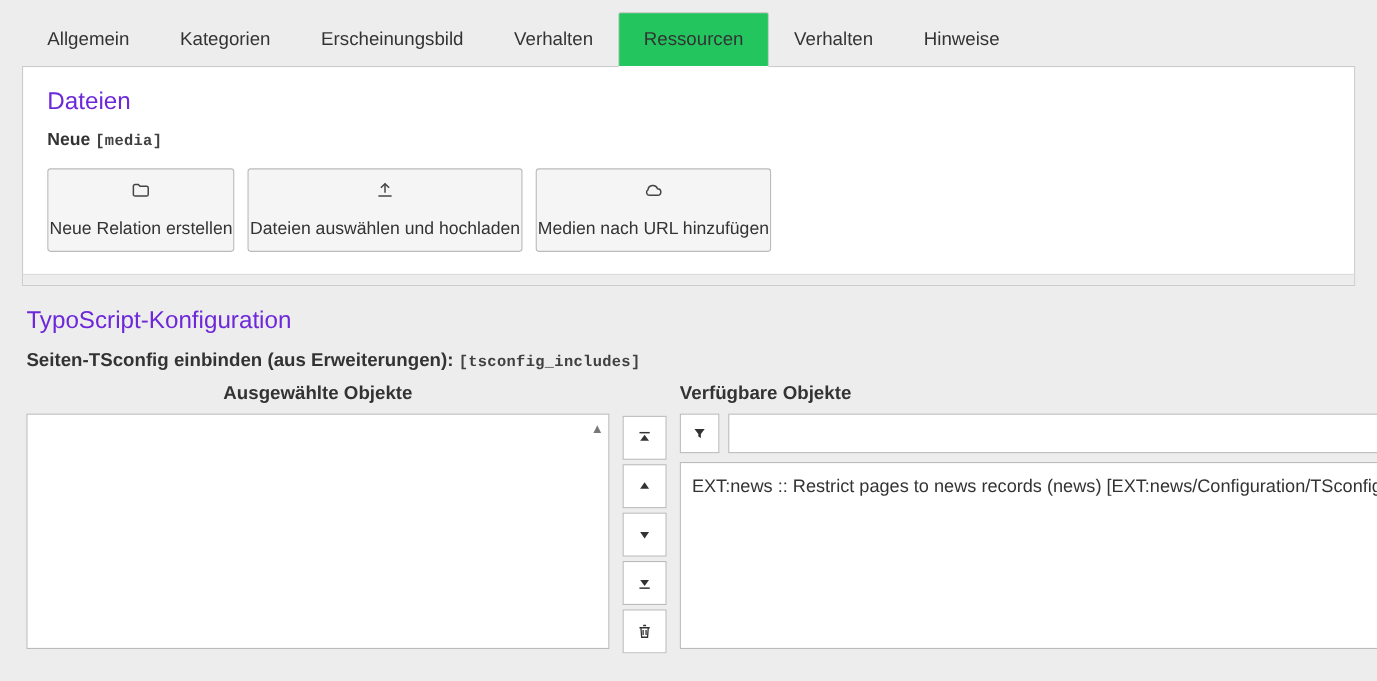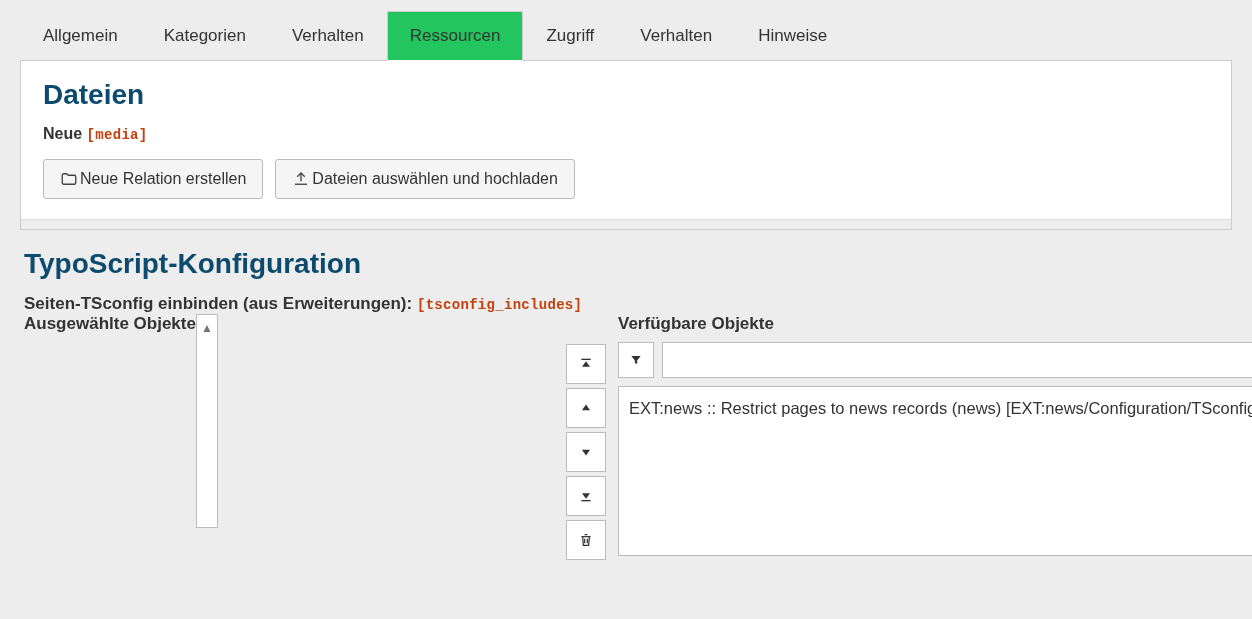--- a/index.html
+++ b/index.html
@@ -45,83 +45,84 @@
   .panel-section {
     padding: 18px 22px 20px 22px;
   }
   .panel-section + .panel-section {
     border-top: 1px solid #ddd;
   }
   .panel-section.gray {
     background: #ededed;
   }
   h2.section-head {
-    font-size: 28px;
-    font-weight: 700;
+    font-size: 22px;
+    font-weight: 400;
     margin: 0 0 14px 0;
-    color: #0c4a6e;
+    color: #6d28d9;
   }
   .field-label-line {
     font-size: 16px;
     font-weight: 700;
     margin-bottom: 16px;
   }
   .sysname {
     font-family: "Courier New", monospace;
     font-weight: 700;
-    color: #c2410c;
+    color: #404040;
     font-size: 14px;
     letter-spacing: 0.3px;
   }
   
   .btn-row {
     display: flex;
     gap: 12px;
     flex-wrap: wrap;
   }
   .btn {
     display: inline-flex;
     align-items: center;
-    gap: 2px;
+    gap: 18px;
     background: #f5f5f5;
     border: 1px solid #bbb;
     border-radius: 3px;
-    padding: 10px 16px;
+    padding: 10px 1px;
     font-size: 16px;
     color: #333;
     cursor: pointer;
+    flex-direction: column;
   }
   .icon {
     display: inline-flex;
     align-items: center;
     justify-content: center;
     width: 18px;
     height: 18px;
   }
   .icon svg { width: 18px; height: 18px; }
   
   .ts-head {
     font-size: 17px;
     font-weight: 700;
-    margin-bottom: 0;
+    margin-bottom: 10px;
   }
   .cols {
     display: flex;
     gap: 12px;
     align-items: flex-start;
   }
   .col-label {
     font-size: 17px;
     font-weight: 700;
     margin-bottom: 8px;
   }
   .col-left {
     flex: 0 0 530px;
     display: flex;
-    flex-direction: row;
+    flex-direction: column;
     text-align: center;
   }
   .col-mid {
     display: flex;
     flex-direction: column;
     gap: 4px;
     margin-top: 30px;
   }
   .col-right {
     flex: 1;
@@ -197,23 +198,23 @@
   .right-wrap { position: relative; }
 </style>
 </head>
 <body>
 
 <div class="page">
 
   <div class="tabs">
     <div class="tab">Allgemein</div>
     <div class="tab">Kategorien</div>
+    <div class="tab">Erscheinungsbild</div>
     <div class="tab">Verhalten</div>
     <div class="tab active">Ressourcen</div>
-    <div class="tab">Zugriff</div>
     <div class="tab">Verhalten</div>
     <div class="tab">Hinweise</div>
   </div>
 
   <div class="panel">
     <div class="panel-section">
       <h2 class="section-head">Dateien</h2>
       <div class="field-label-line">
         <span>Neue</span>
         <span class="sysname">[media]</span>
@@ -229,20 +230,28 @@
         </button>
         <button class="btn">
           <span class="icon">
             <svg viewBox="0 0 24 24" fill="none" stroke="#444" stroke-width="1.8">
                 <path d="M12 15V4"></path>
                 <path d="M7 9l5-5 5 5"></path>
                 <path d="M4 19h16"></path>
               </svg>
           </span>
           <span>Dateien auswählen und hochladen</span>
+        </button>
+        <button class="btn">
+          <span class="icon">
+            <svg viewBox="0 0 24 24" fill="none" stroke="#444" stroke-width="1.8">
+                <path d="M7 18h10a4 4 0 0 0 0-8 6 6 0 0 0-11.6 1.5A3.5 3.5 0 0 0 7 18z"></path>
+              </svg>
+          </span>
+          <span>Medien nach URL hinzufügen</span>
         </button>
       </div>
     </div>
     <div class="panel-section gray" style="height:10px;padding:0;"></div>
   </div>
 
   <div style="padding: 18px 4px 0 4px;">
     <h2 class="section-head">TypoScript-Konfiguration</h2>
     <div class="ts-head">
       <span>Seiten-TSconfig einbinden (aus Erweiterungen):</span>

